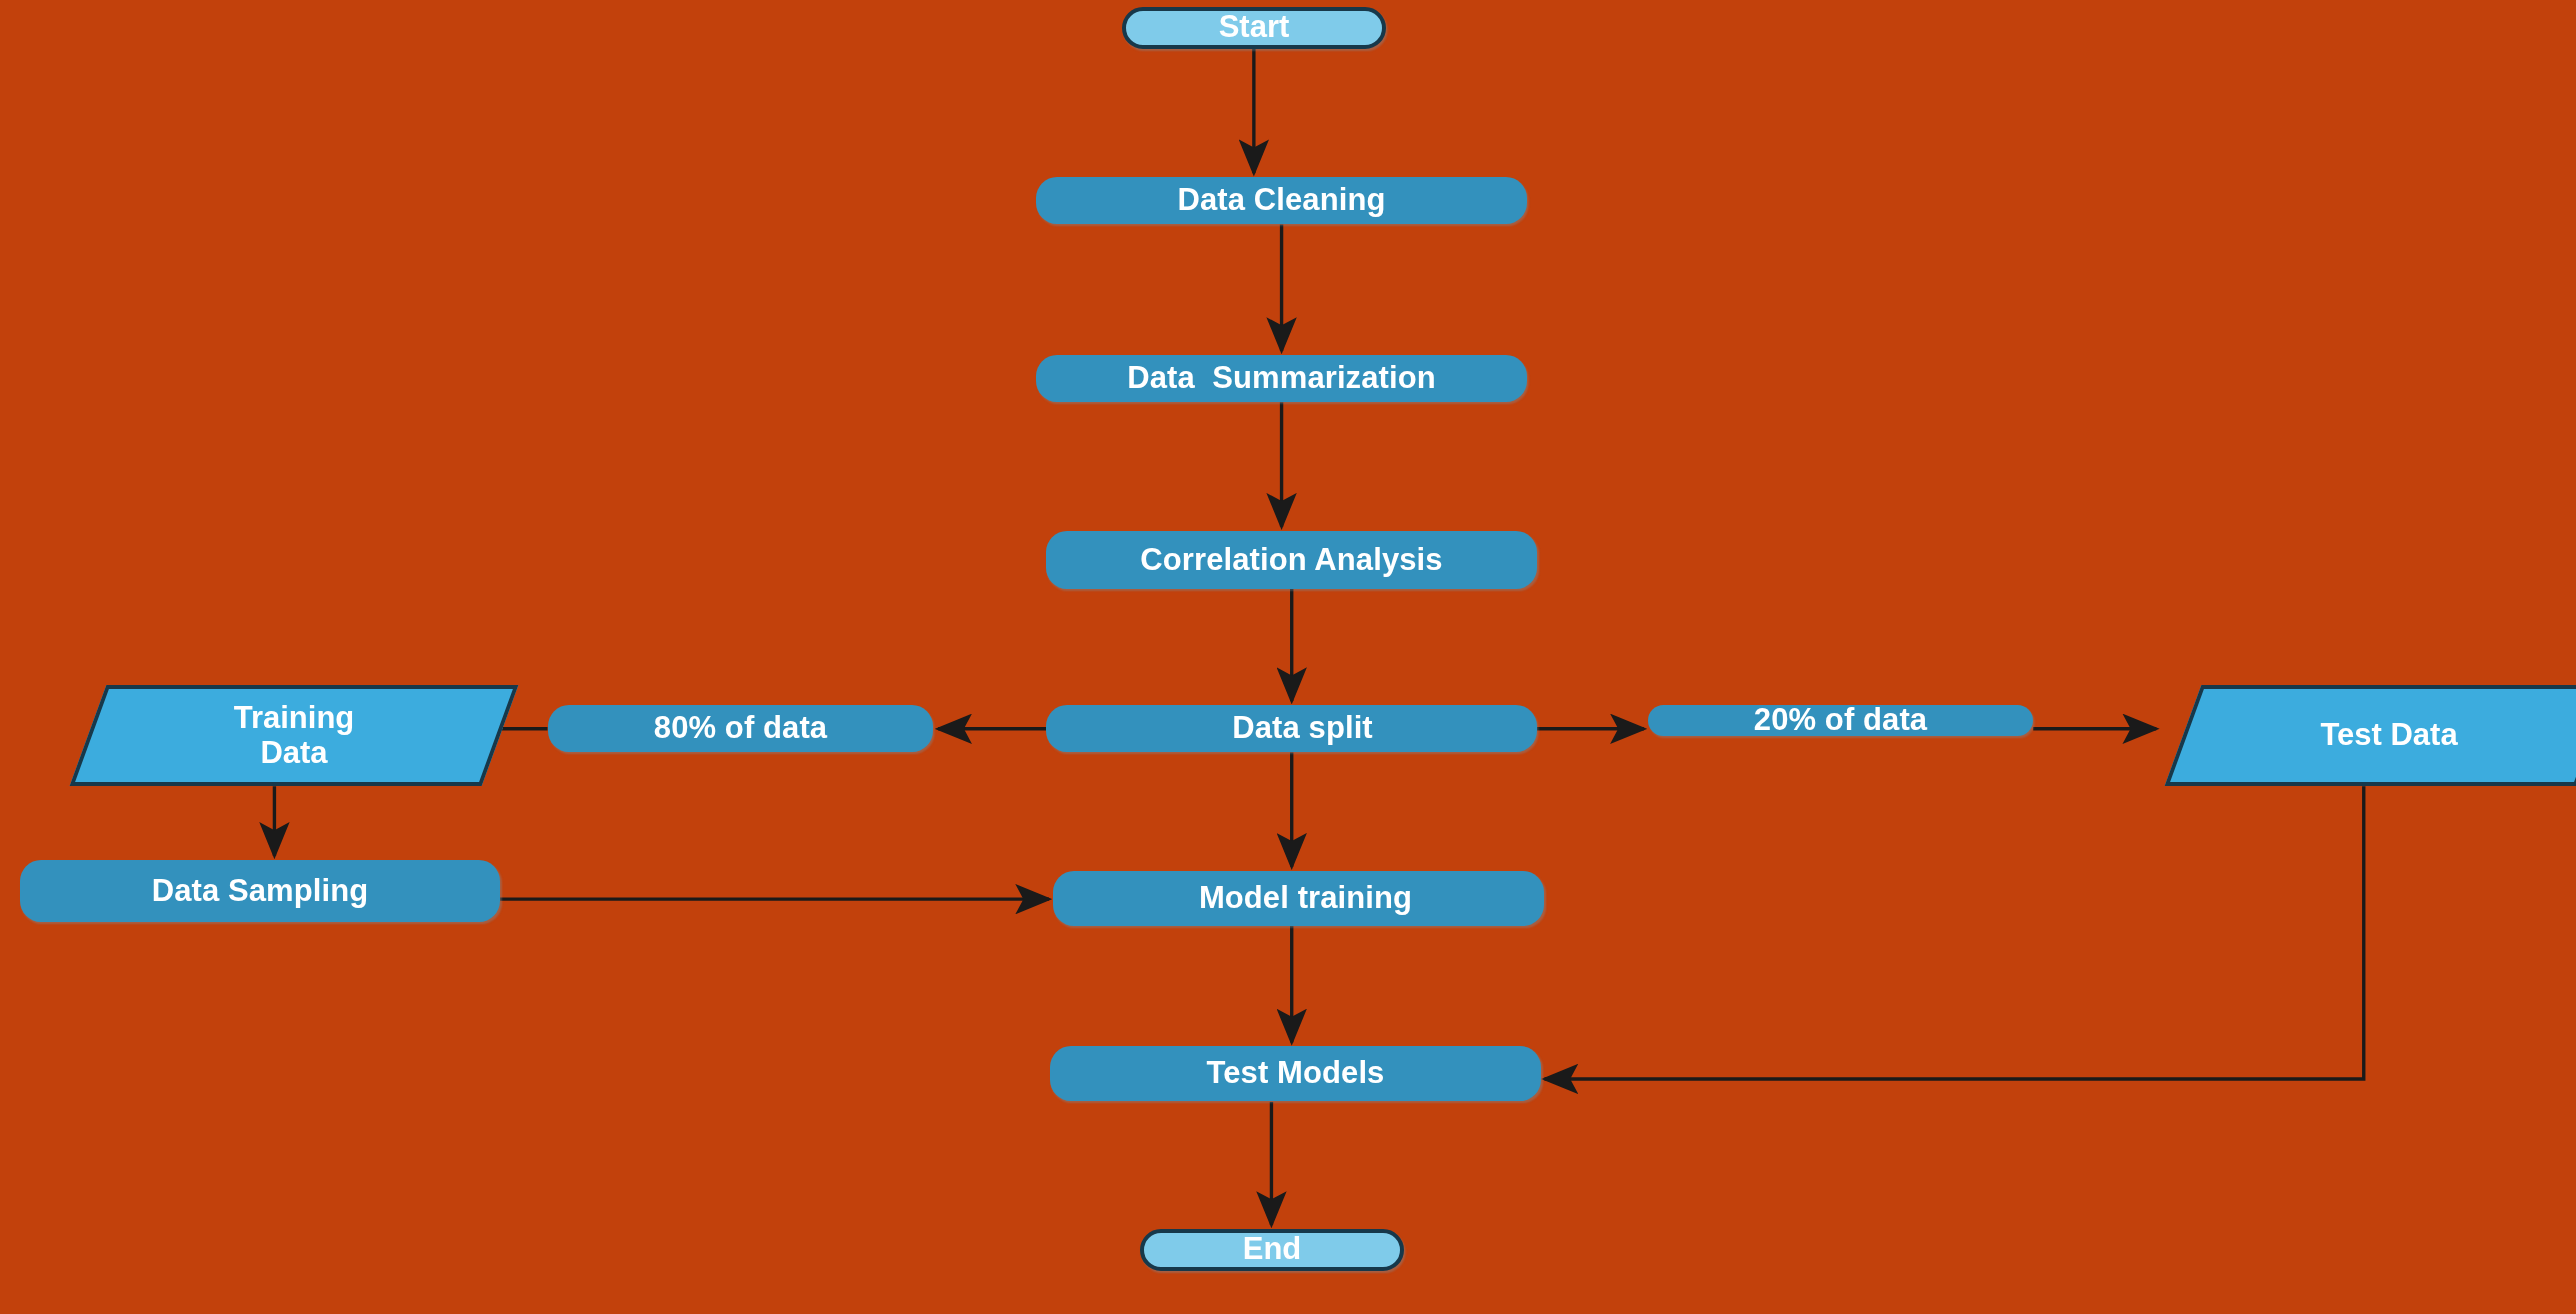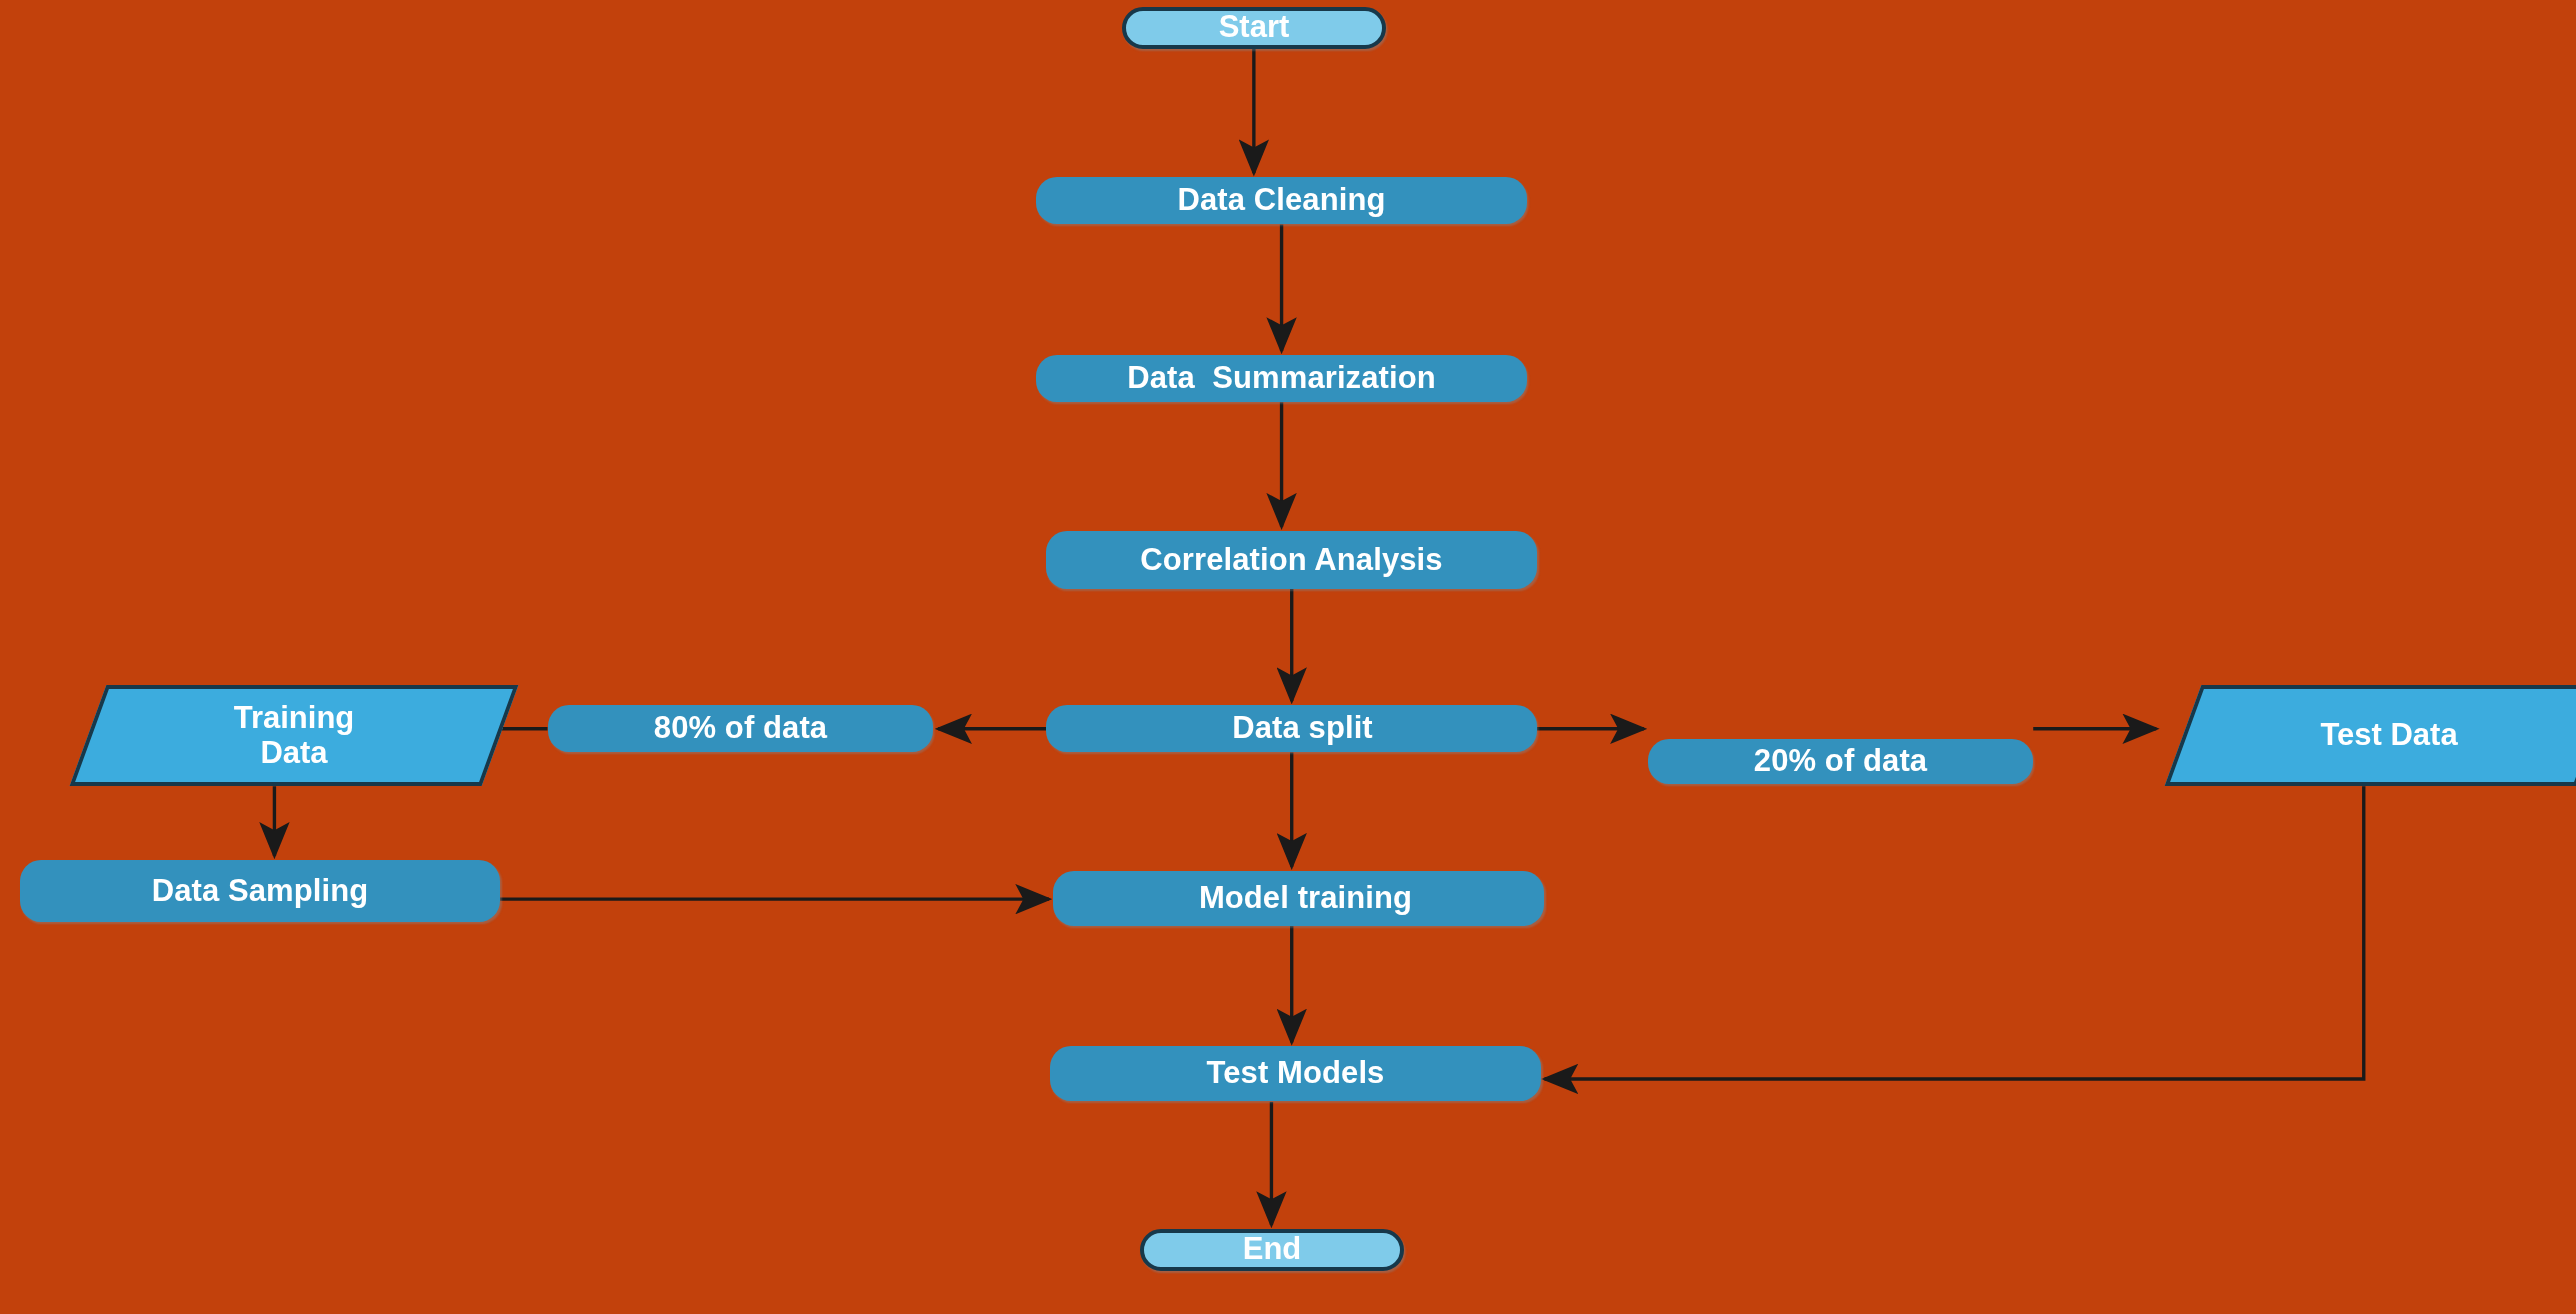--- a/index.html
+++ b/index.html
@@ -167,21 +167,21 @@
   </div>
 
   <div class="node process" style="left:1046px; top:705px; width:491px; height:47px;padding-left:22px;">
     <span>Data split</span>
   </div>
 
   <div class="node process" style="left:548px; top:705px; width:385px; height:47px;">
     <span>80% of data</span>
   </div>
 
-  <div class="node process" style="left:1648px; top:739px; width:385px; height:45px;">
+  <div class="node process" style="left:1648px; top:705px; width:385px; height:31px;">
     <span>20% of data</span>
   </div>
 
   <div class="node data-shape" style="left:88px; top:685px; width:412px; height:101px;">
     <span class="skew-bg"></span>
     <span class="shape-label">Training
 Data</span>
   </div>
 
   <div class="node data-shape" style="left:2183px; top:685px; width:412px; height:101px;">

